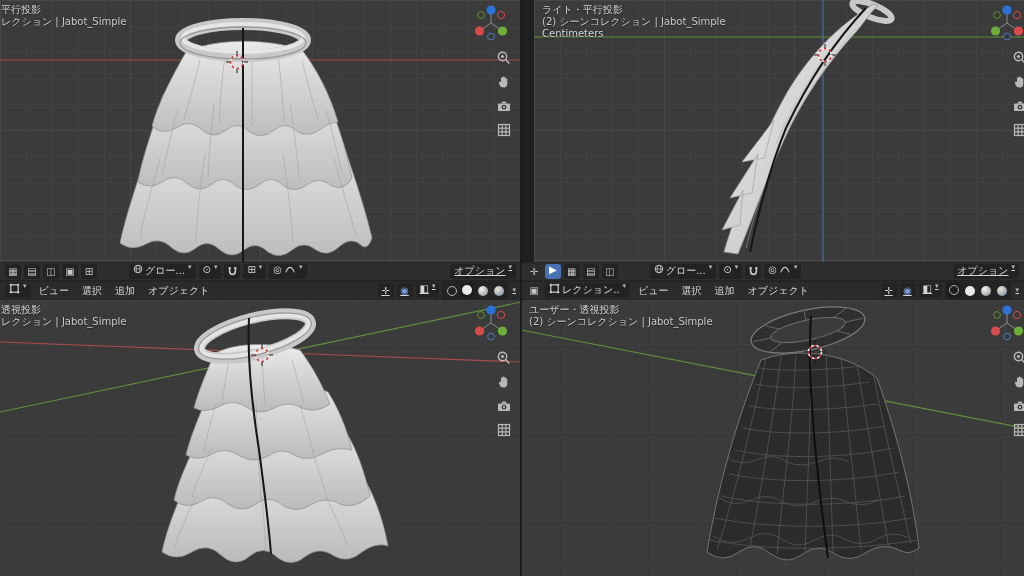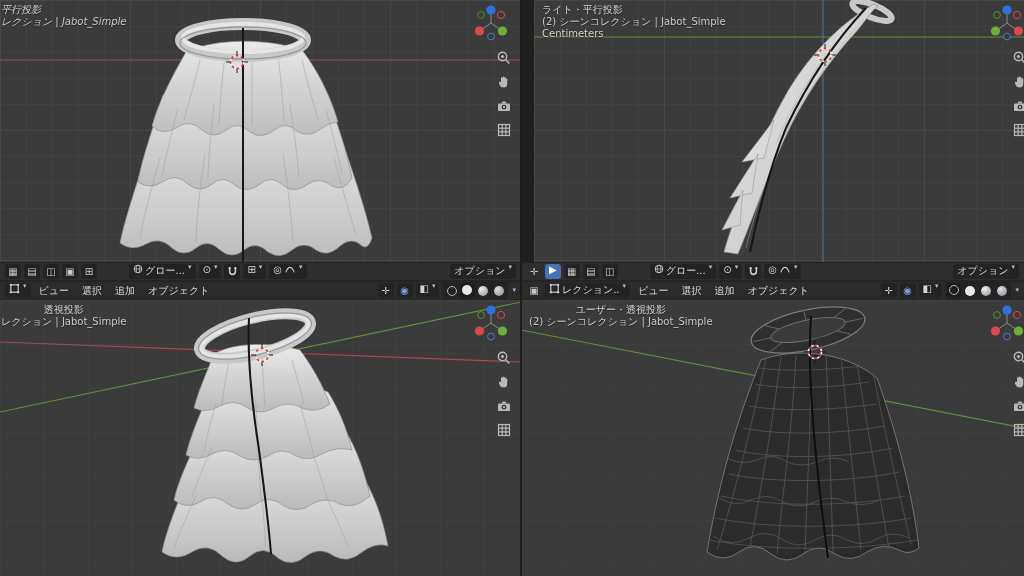--- a/index.html
+++ b/index.html
@@ -10,22 +10,22 @@
   .vp{position:absolute;background-color:#3b3b3b;overflow:hidden;}
   .vp.ortho{background-image:
       linear-gradient(#474747 1px,transparent 1px),
       linear-gradient(90deg,#474747 1px,transparent 1px),
       linear-gradient(#414141 1px,transparent 1px),
       linear-gradient(90deg,#414141 1px,transparent 1px);
     background-size:130px 130px,130px 130px,26px 26px,26px 26px;}
   .vp.persp{background-image:
       linear-gradient(#3f3f3f 1px,transparent 1px),
       linear-gradient(90deg,#3f3f3f 1px,transparent 1px);
-    background-size:44px 44px;text-align:center;}
-  #vp-tl{left:0;top:0;width:521px;height:262px;font-style:italic;}
+    background-size:44px 44px;}
+  #vp-tl{left:0;top:0;width:521px;height:262px;}
   #vp-tr{left:534px;top:0;width:503px;height:262px;}
   #vp-bl{left:0;top:300px;width:521px;height:276px;}
   #vp-br{left:521px;top:300px;width:503px;height:276px;padding-left:13px;}
   .scene{position:absolute;left:0;top:0;}
   .vp-text{position:absolute;top:4px;left:8px;font-size:10px;line-height:12px;
            color:#d4d4d4;text-shadow:0 1px 1px rgba(0,0,0,.45);}
   .vp-text.cropped{left:1px;}
   .vp-text .sub{color:#c9c9c9;}
   
   .gizmo{position:absolute;top:3px;right:12px;width:36px;height:40px;}
@@ -44,21 +44,21 @@
   .btn{display:inline-flex;gap:2px;background:#232323;border-radius:3px;
        padding:0 4px;height:15px;box-sizing:border-box;color:#d6d6d6;}
   .btn.blue{background:#4772b3;color:#fff;}
   .icon-cell{display:inline-flex;align-items:center;justify-content:center;width:16px;height:15px;
        background:#232323;border-radius:3px;font-size:10px;color:#c8c8c8;}
   .icon-cell.flat{background:transparent;}
   .icon-group{display:inline-flex;gap:1px;background:#232323;border-radius:3px;padding:1px 2px;}
   .icon-group .icon-cell{background:transparent;width:15px;}
   .menu{padding:0 5px;color:#d8d8d8;}
   .caret{font-size:7px;color:#b5b5b5;margin-left:1px;line-height:1;}
-  .right{margin-left:auto;display:inline-flex;align-items:center;gap:3px;}
+  .right{margin-left:auto;display:inline-flex;align-items:center;gap:3px;text-decoration:underline;}
   .gap{width:26px;}
   .sphere{width:10px;height:10px;border-radius:50%;display:inline-block;}
   .sph-wire{border:1px solid #b5b5b5;box-sizing:border-box;}
   .sph-solid{background:#e9e9e9;}
   .sph-mat{background:radial-gradient(circle at 35% 30%,#f2f2f2,#8a8a8a);}
   .sph-rend{background:radial-gradient(circle at 35% 30%,#e8e2d2,#6e86a8);}
   .sph-active{background:#1d1d1d;border-radius:3px;padding:2px;display:inline-flex;}
   svg{display:block;}
 </style>
 </head>

